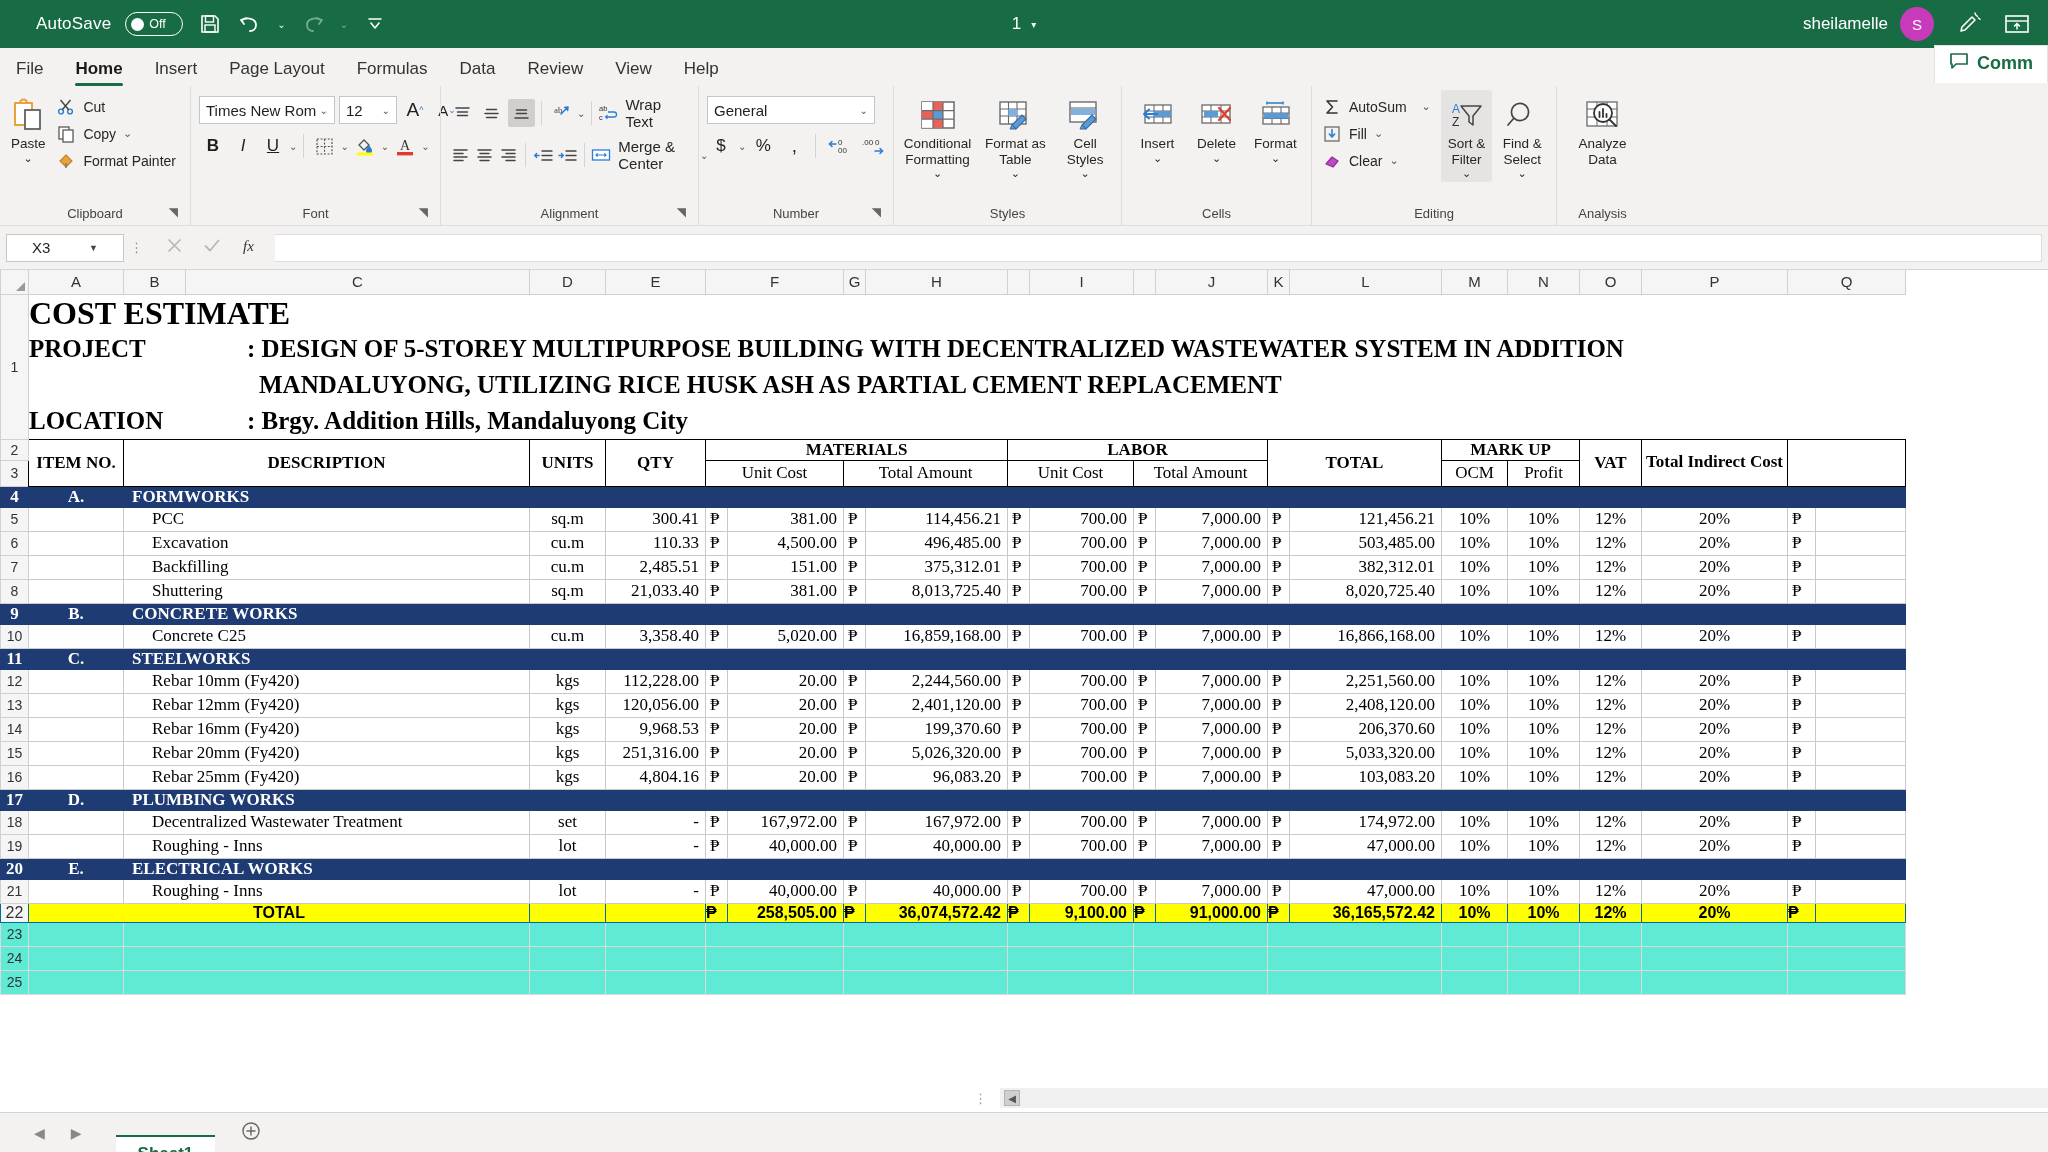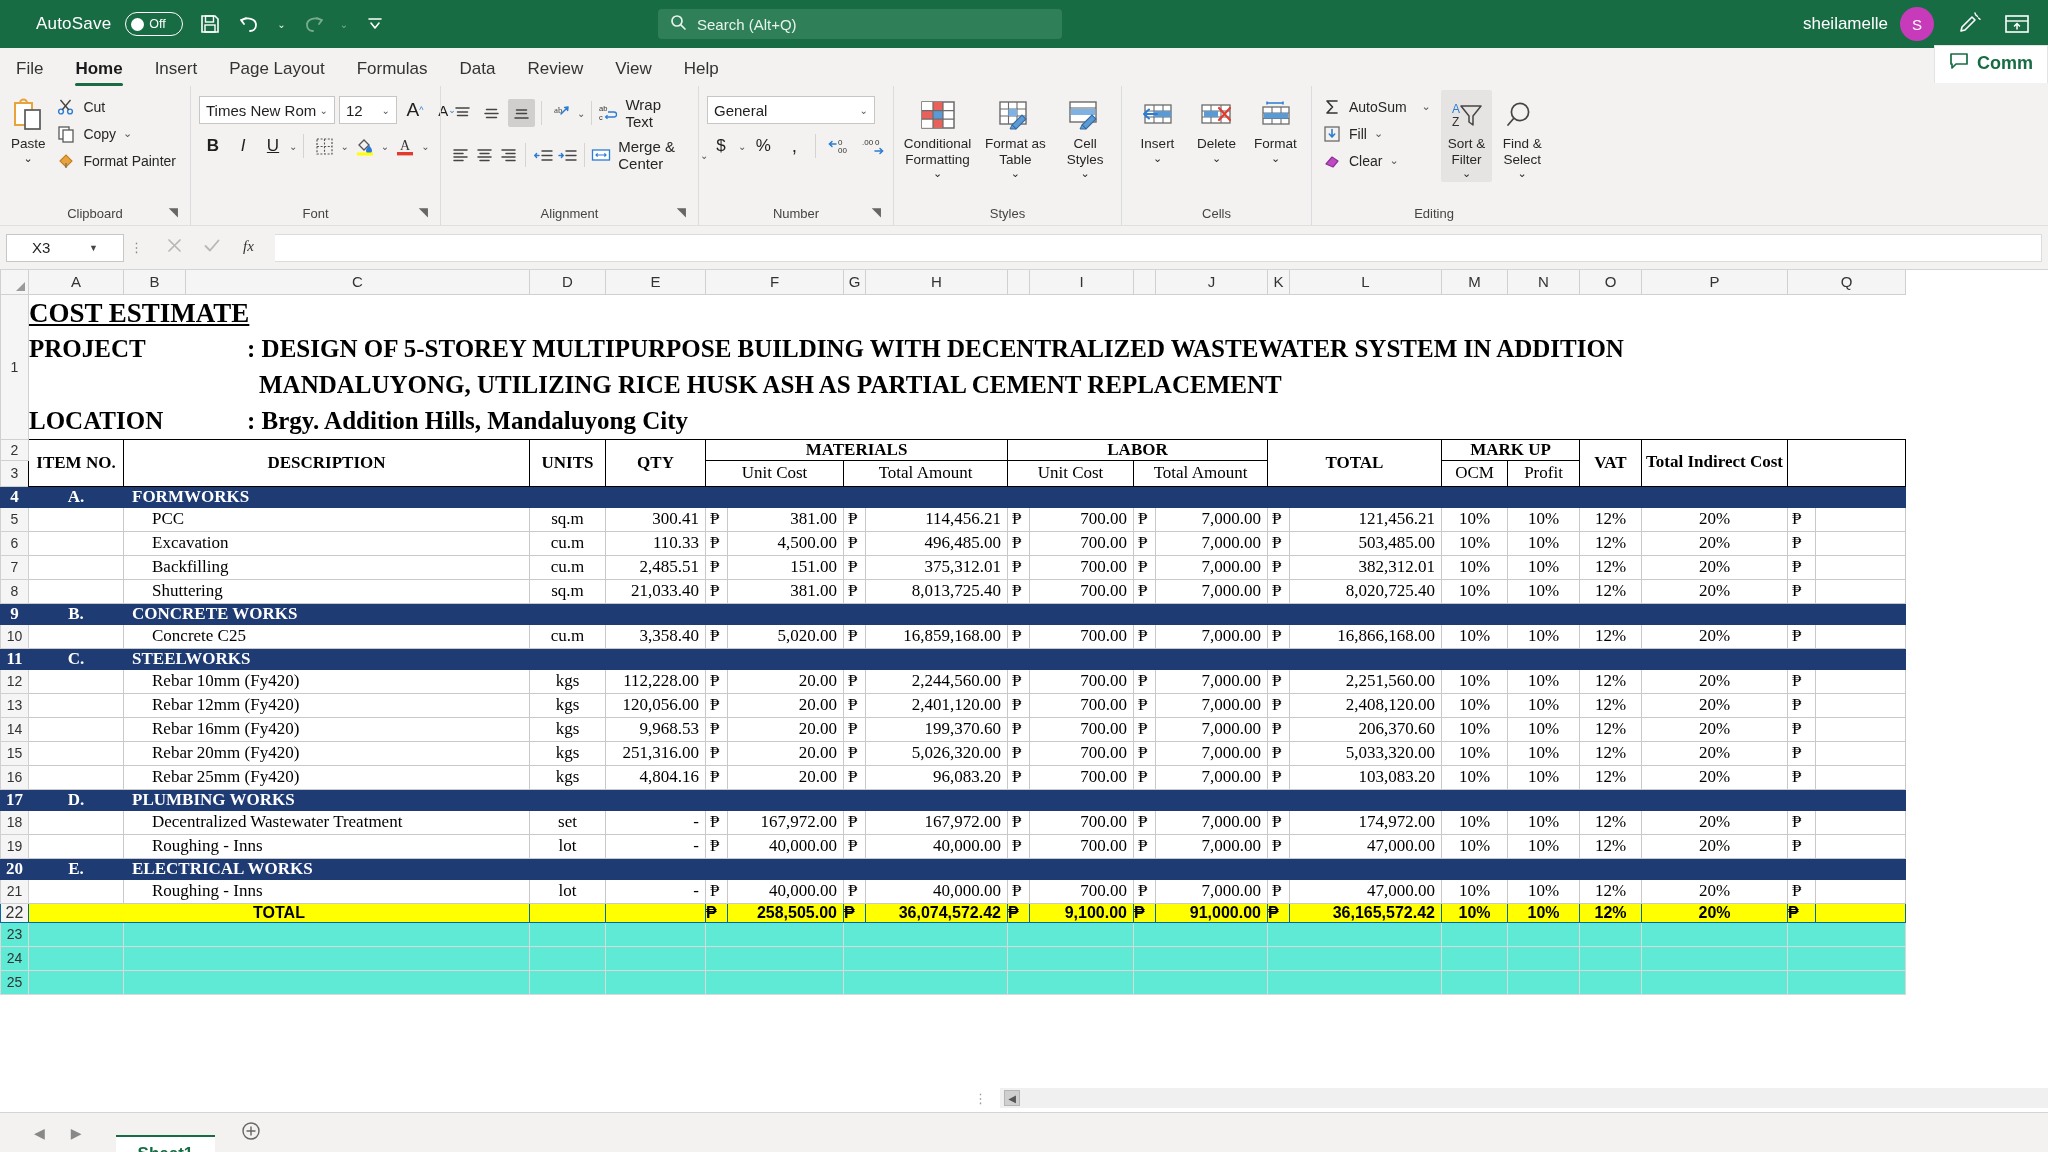--- a/index.html
+++ b/index.html
@@ -181,21 +181,21 @@
     content: ""; position: absolute; right: 3px; bottom: 3px;
     border-left: 9px solid transparent; border-bottom: 9px solid #9a9a9a;
   }
 
   
   .titlecell {
     font-family: "Liberation Serif", serif; border: none;
     vertical-align: top; padding: 0;
   }
   .t-line { font-weight: bold; white-space: nowrap; }
-  .t-big { font-size: 27px; line-height: 36px; text-decoration: underline; }
+  .t-big { font-size: 32px; line-height: 36px; }
   .t-proj { font-size: 25px; line-height: 36px; }
 
   
   .hdr {
     text-align: center; font-weight: bold; font-family: "Liberation Serif", serif;
     border: 1px solid #000; background: #fff; font-size: 17px; color: #000;
   }
   .hdr.sm { font-weight: normal; font-size: 17px; }
   .hdr.b { font-weight: bold; }
 
@@ -274,29 +274,20 @@
           <path d="M4 5h12M6 9l4 5 4-5" fill="none" stroke="#fff" stroke-width="1.6" stroke-linecap="round" stroke-linejoin="round"></path>
         </svg>
     </span>
   </div>
 
   <div class="tb-center-num">
     <span>1</span>
     <span class="caretmini">▾</span>
   </div>
 
-  <div class="searchbox">
-    <span>
-      <svg width="17" height="17" viewBox="0 0 17 17">
-          <circle cx="7" cy="7" r="5" fill="none" stroke="#e8f3ed" stroke-width="1.7"></circle>
-          <path d="M10.8 10.8 L15 15" stroke="#e8f3ed" stroke-width="1.7" stroke-linecap="round"></path>
-        </svg>
-    </span>
-    <span>Search (Alt+Q)</span>
-  </div>
 
   <div class="tb-right">
     <span class="userchip">
       <span>sheilamelle</span>
       <span class="avatar">S</span>
     </span>
     <span class="qicon">
       <svg width="26" height="24" viewBox="0 0 26 24">
           <path d="M5 19 L6 15 L16 5 L19 8 L9 18 Z" fill="none" stroke="#fff" stroke-width="1.6" stroke-linejoin="round"></path>
           <path d="M20 3 l1.5 1.5 M22.5 6 l1.5 1.2 M19 1 l.7 2" stroke="#fff" stroke-width="1.4" stroke-linecap="round"></path>
@@ -723,20 +714,39 @@
         </span>
         <span>Find &amp; Select</span>
         <span style="font-size:11px">⌄</span>
       </div>
     </div>
     <div class="group-label">
       <span>Editing</span>
     </div>
   </div>
 
+  <div class="group" style="width:92px">
+    <div class="group-body" style="justify-content:center">
+      <div class="bigbtn w72">
+        <span class="bi">
+          <svg width="36" height="32" viewBox="0 0 36 32">
+              <rect x="2" y="3" width="30" height="24" fill="#fff" stroke="#6b6b6b" stroke-width="1.3"></rect>
+              <path d="M2 10h30M2 18h30M12 3v24M22 3v24" stroke="#6b6b6b" stroke-width="1"></path>
+              <circle cx="18" cy="14" r="9" fill="#fff" stroke="#333" stroke-width="1.8"></circle>
+              <path d="M14.5 18 v-5 M18 18 v-8 M21.5 18 v-3" stroke="#333" stroke-width="1.8" stroke-linecap="round"></path>
+              <path d="M24.5 20.5 L31 27" stroke="#333" stroke-width="1.8" stroke-linecap="round"></path>
+            </svg>
+        </span>
+        <span>Analyze Data</span>
+      </div>
+    </div>
+    <div class="group-label">
+      <span>Analysis</span>
+    </div>
+  </div>
 </div>
 
 <div class="formulabar">
   <div class="namebox">
     <span>X3</span>
     <span style="font-size:9px;color:#444">▼</span>
   </div>
   <div class="fb-dots">⋮</div>
   <div class="fb-icons">
     <span>

